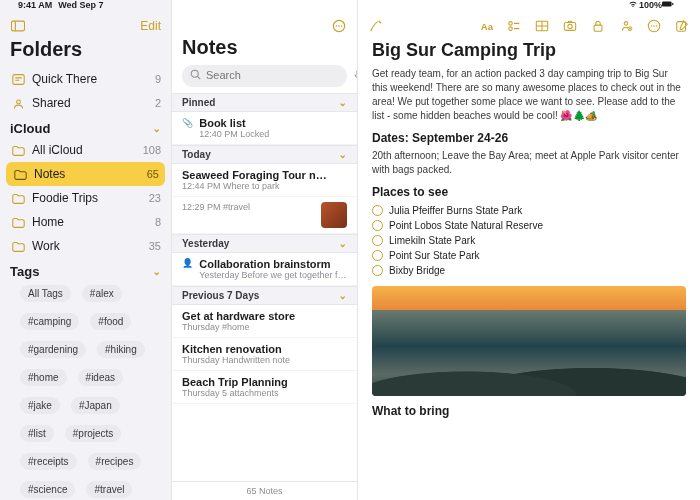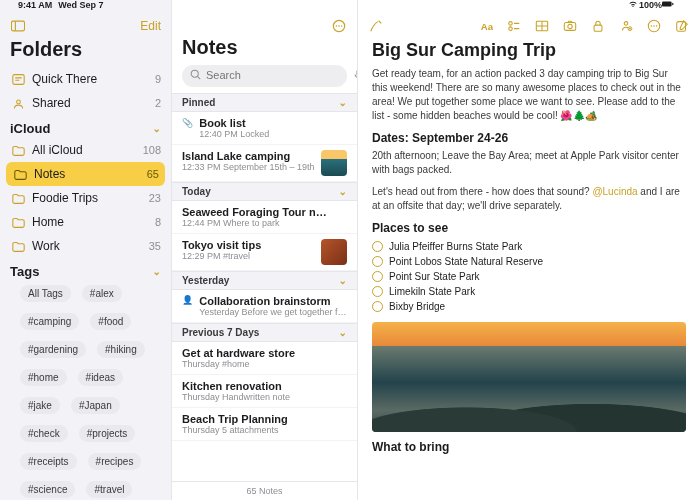--- a/index.html
+++ b/index.html
@@ -177,21 +177,21 @@
         <span class="tag">All Tags</span>
         <span class="tag">#alex</span>
         <span class="tag">#camping</span>
         <span class="tag">#food</span>
         <span class="tag">#gardening</span>
         <span class="tag">#hiking</span>
         <span class="tag">#home</span>
         <span class="tag">#ideas</span>
         <span class="tag">#jake</span>
         <span class="tag">#Japan</span>
-        <span class="tag">#check</span>
+        <span class="tag">#list</span>
         <span class="tag">#projects</span>
         <span class="tag">#receipts</span>
         <span class="tag">#recipes</span>
         <span class="tag">#science</span>
         <span class="tag">#travel</span>
         <span class="tag">#work</span>
       </div>
 
     <div class="sidebar-bottom">
       <span class="ic">
@@ -233,40 +233,32 @@
           <span>Pinned</span>
           <span class="chev" style="color:#c9a227">⌄</span>
         </div>
         <div class="note-item">
           <span style="color:#8e8e93;font-size:9px;margin-top:1px">📎</span>
           <div class="txt">
             <div class="note-title">Book list</div>
             <div class="note-sub">12:40 PM  Locked</div>
           </div>
         </div>
-        <div class="note-item">
-          <div class="txt">
-            <div class="note-title">Island Lake camping</div>
-            <div class="note-sub">12:33 PM  September 15th – 19th</div>
-          </div>
-          <div class="thumb sunset"></div>
-        </div>
         <div class="group-label">
           <span>Today</span>
           <span class="chev" style="color:#c9a227">⌄</span>
         </div>
         <div class="note-item">
           <div class="txt">
             <div class="note-title">Seaweed Foraging Tour n…</div>
             <div class="note-sub">12:44 PM  Where to park</div>
           </div>
         </div>
         <div class="note-item">
           <div class="txt">
-            <div class="note-title">Tokyo visit tips</div>
             <div class="note-sub">12:29 PM  #travel</div>
           </div>
           <div class="thumb food"></div>
         </div>
         <div class="group-label">
           <span>Yesterday</span>
           <span class="chev" style="color:#c9a227">⌄</span>
         </div>
         <div class="note-item">
           <span style="color:#8e8e93;font-size:9px">👤</span>
@@ -365,40 +357,37 @@
             </svg>
           </span>
       </div>
     </div>
 
     <div class="editor-body">
       <div class="doc-title">Big Sur Camping Trip</div>
       <p class="para">Get ready team, for an action packed 3 day camping trip to Big Sur this weekend! There are so many awesome places to check out in the area! We put together some place we want to see. Please add to the list - some hidden beaches would be cool! 🌺🌲🏕️</p>
       <div class="subhead">Dates: September 24-26</div>
       <p class="para">20th afternoon; Leave the Bay Area; meet at Apple Park visitor center with bags packed.</p>
-      <p class="para">
-        <span>Let's head out from there - how does that sound? </span><span class="mention">@Lucinda</span><span> and I are at an offsite that day; we'll drive separately.</span>
-      </p>
       <div class="subhead">Places to see</div>
       <ul class="checklist" id="places-list">
           <li>
             <span class="circle"></span>
             <span>Julia Pfeiffer Burns State Park</span>
           </li>
           <li>
             <span class="circle"></span>
             <span>Point Lobos State Natural Reserve</span>
           </li>
           <li>
             <span class="circle"></span>
+            <span>Limekiln State Park</span>
+          </li>
+          <li>
+            <span class="circle"></span>
             <span>Point Sur State Park</span>
-          </li>
-          <li>
-            <span class="circle"></span>
-            <span>Limekiln State Park</span>
           </li>
           <li>
             <span class="circle"></span>
             <span>Bixby Bridge</span>
           </li>
         </ul>
       <div class="hero"></div>
       <div class="subhead">What to bring</div>
     </div>
   </div>

